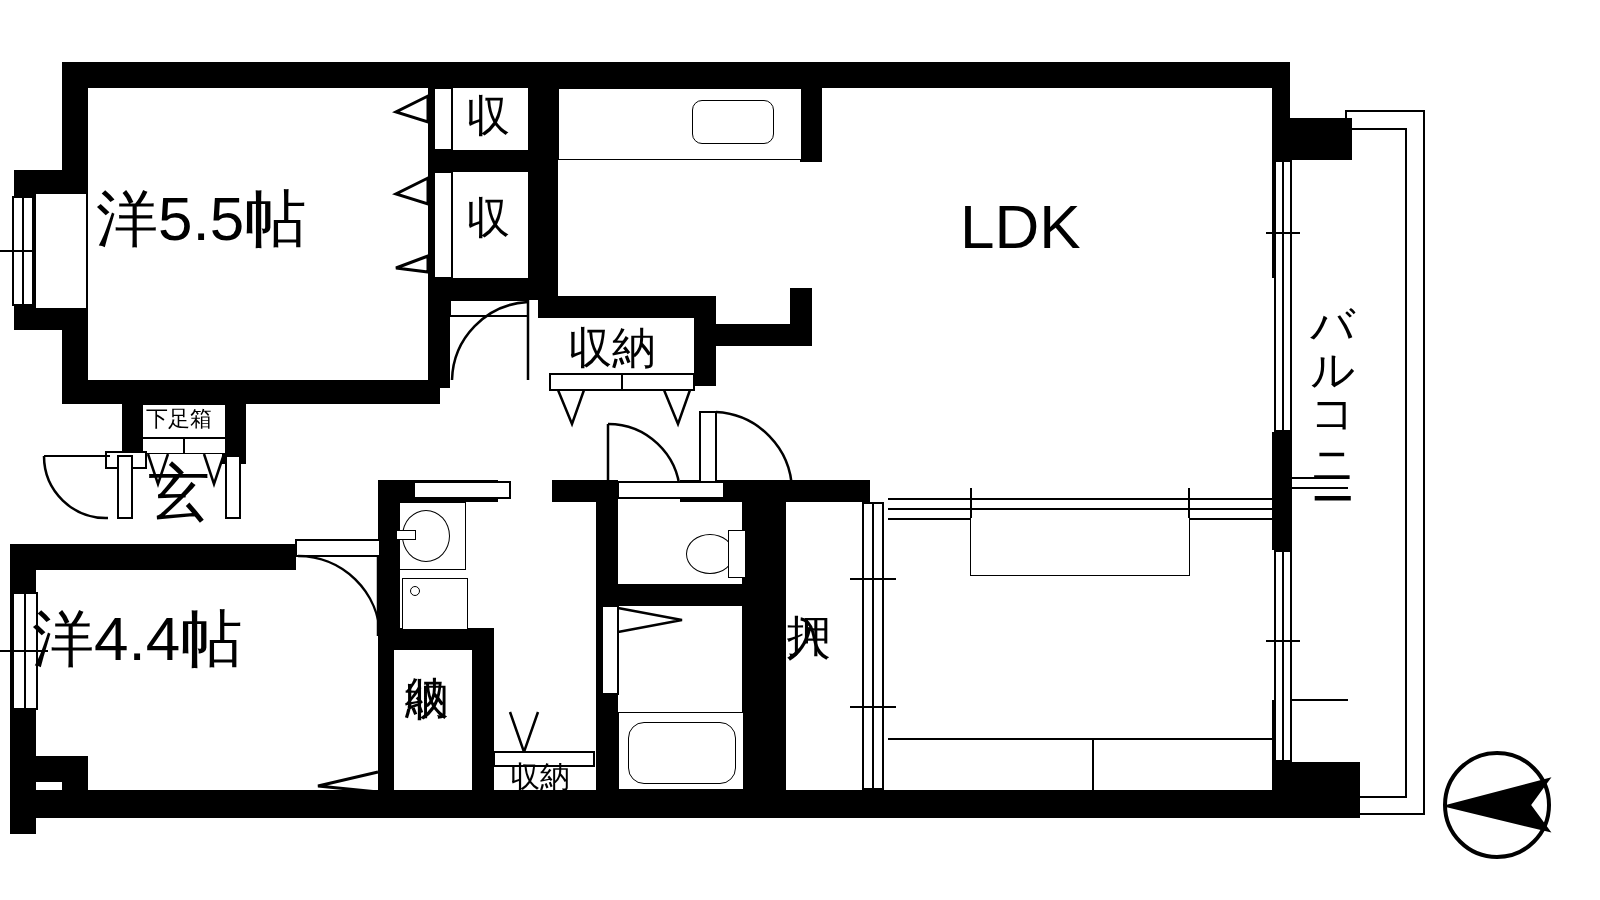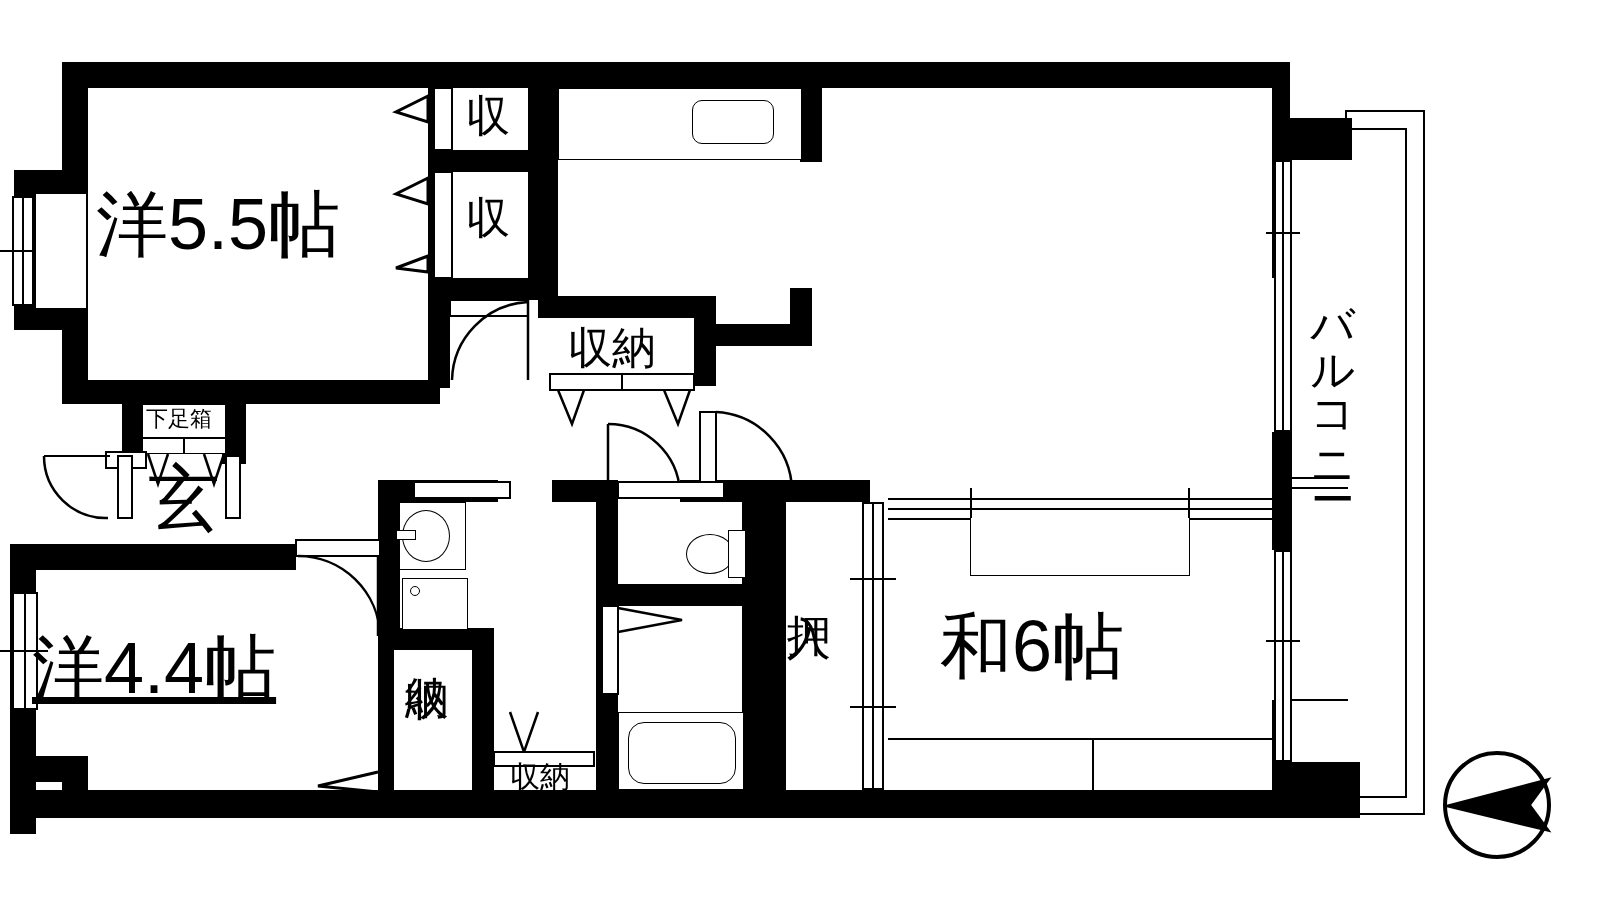--- a/index.html
+++ b/index.html
@@ -37,21 +37,21 @@
     background: #ffffff;
   }
   .label {
     position: absolute;
     color: #000000;
     white-space: nowrap;
     line-height: 1;
     font-weight: 400;
   }
   .label.big {
-    font-size: 72px;
+    font-size: 62px;
     letter-spacing: 0px;
   }
   .label.mid {
     font-size: 44px;
   }
   .label.small {
     font-size: 30px;
   }
   .label.tiny {
     font-size: 22px;
@@ -243,24 +243,24 @@
     <path d="M 1292 700 L 1348 700" stroke="#000" stroke-width="2" fill="none"></path>
 
     <g>
       <circle cx="1497" cy="805" r="52" fill="#fff" stroke="#000" stroke-width="4"></circle>
       <path d="M 1446 806 L 1549 779 L 1530 805 L 1549 831 Z" fill="#000" stroke="#000" stroke-width="2"></path>
     </g>
   </svg>
 
   <div class="label big" style="left:96px; top:188px;">洋5.5帖</div>
 
-
-  <div class="label big" style="left:32px; top:632px;text-decoration:underline;">洋4.4帖</div>
-
-  <div class="label big" style="left:940px; top:610px;">和6帖</div>
+  <div class="label big" style="left:960px; top:196px;">LDK</div>
+
+  <div class="label big" style="left:32px; top:608px;">洋4.4帖</div>
+
 
   <div class="label big" style="left:148px; top:462px;">玄</div>
 
   <div class="label mid vert" style="left:1310px; top:276px; height:400px;">バルコニー</div>
 
   <div class="label mid" style="left:466px; top:94px;">収</div>
   <div class="label mid" style="left:466px; top:196px;">収</div>
 
   <div class="label mid" style="left:568px; top:326px;">収納</div>
 

